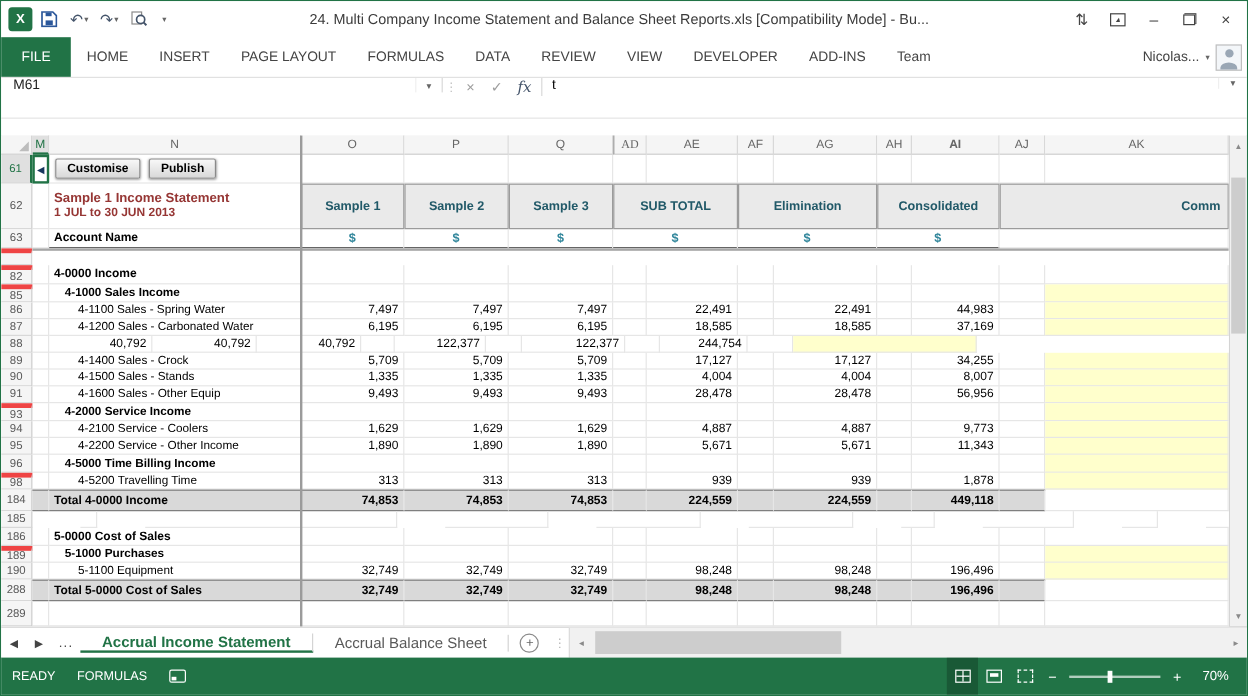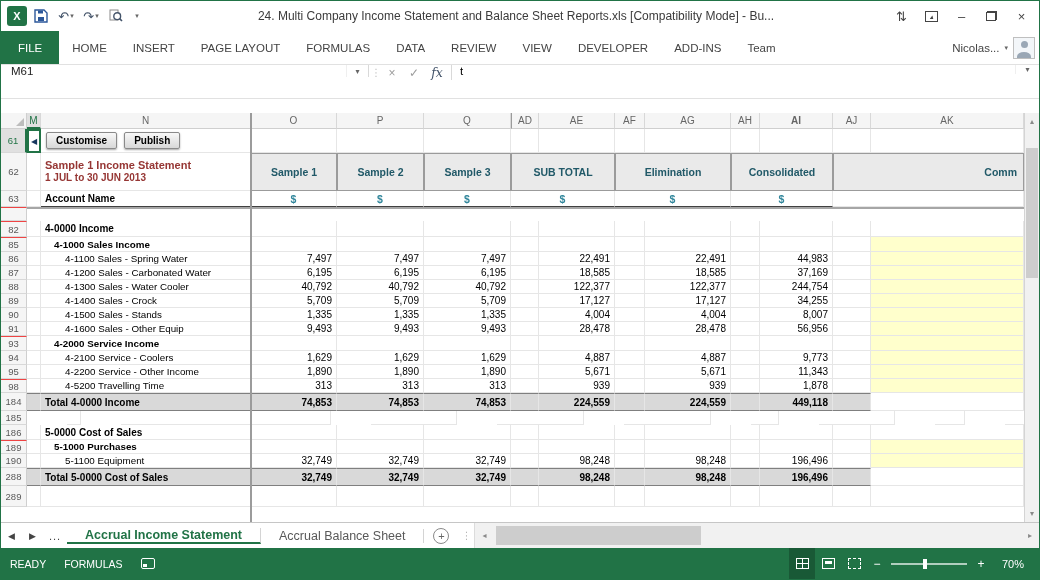--- a/index.html
+++ b/index.html
@@ -53,21 +53,21 @@
   .colheads{height:16px;display:flex;background:#f5f5f5}
   .corner{width:26px;flex:0 0 auto;background:#f5f5f5;border-right:1px solid #cfcfcf;border-bottom:1px solid #cfcfcf;position:relative}
   .corner::after{content:"";position:absolute;right:2px;bottom:2px;border-left:8px solid transparent;border-bottom:8px solid #bdbdbd}
   .ch{flex:0 0 auto;display:flex;align-items:center;justify-content:center;font-size:10px;color:#666;background:#f5f5f5;border-right:1px solid #d8d8d8;border-bottom:1px solid #cfcfcf}
   .ch.sel{background:#e0e0e0;color:#217346;border-bottom:2px solid #217346}
   .ch.brk{border-left:1px solid #9b9b9b}
   .rows{height:393px;overflow:hidden;background:#fff}
   .grow{display:flex;align-items:stretch}
   .rh{flex:0 0 auto;width:26px;background:#f5f5f5;border-right:1px solid #cfcfcf;border-bottom:1px solid #d8d8d8;font-size:9.5px;color:#595959;display:flex;align-items:center;justify-content:center}
   .rh.sel{background:#e0e0e0;color:#217346;border-right:2px solid #217346}
-  .rh.hid{border-top:1px solid #ef4444}
+  .rh.hid{border-top:4px solid #ef4444}
   .gc{flex:0 0 auto;border-right:1px solid #e6e6e6;border-bottom:1px solid #e6e6e6;font-size:10px;color:#000;display:flex;align-items:center;overflow:hidden;white-space:nowrap}
   .gc.num{justify-content:flex-end;padding-right:4px}
   .gc.yel{background:#ffffcc}
   .gc.selcell{border:2px solid #217346;justify-content:center;color:#17375e;font-size:8px;padding:0}
   .gc.btncell{gap:7px;padding-left:5px;overflow:visible;border-right:none}
   .formbtn{background:linear-gradient(#f8f8f8,#d8d8d8);border:1px solid #8a8a8a;border-radius:2px;box-shadow:0 1px 2px rgba(0,0,0,.35);font-size:10px;font-weight:bold;color:#000;padding:2px 9px;white-space:nowrap}
   .gc.titlecell{flex-direction:column;align-items:flex-start;justify-content:center;padding-left:4px;line-height:1.2;border-right:none}
   .t1{font-size:11px;font-weight:bold;color:#963634}
   .t2{font-size:10px;font-weight:bold;color:#963634}
   .gc.hdrbox{background:#eaeaea;border:1px solid #9b9b9b;color:#215968;font-weight:bold;font-size:10.5px;justify-content:center}
@@ -202,21 +202,21 @@
   <div class="gridarea">
     <div class="gridmain">
       <div class="freezeline"></div>
       <div class="colheads" id="col-headers">
           <div class="corner"></div>
           <div class="ch sel" style="width: 14px;">M</div>
           <div class="ch" style="width: 210px;">N</div>
           <div class="ch" style="width: 86px;">O</div>
           <div class="ch" style="width: 87px;">P</div>
           <div class="ch" style="width: 87px;">Q</div>
-          <div class="ch brk" style="width: 28px;">AD</div>
+          <div class="ch brk" style="width: 28px; font-family: Liberation Serif, serif;">AD</div>
           <div class="ch" style="width: 76px;">AE</div>
           <div class="ch" style="width: 30px;">AF</div>
           <div class="ch" style="width: 86px;">AG</div>
           <div class="ch" style="width: 29px;">AH</div>
           <div class="ch" style="width: 73px; font-weight: bold;">AI</div>
           <div class="ch" style="width: 38px;">AJ</div>
           <div class="ch" style="width: 153px;">AK</div>
         </div>
       <div class="rows" id="grid-rows">
           <div class="grow" style="height: 24px;">
@@ -329,21 +329,20 @@
             <div class="gc" style="width: 30px;"></div>
             <div class="gc num" style="width: 86px;">18,585</div>
             <div class="gc" style="width: 29px;"></div>
             <div class="gc num" style="width: 73px;">37,169</div>
             <div class="gc" style="width: 38px;"></div>
             <div class="gc yel" style="width: 153px;"></div>
           </div>
           <div class="grow" style="height: 14px;">
             <div class="rh">88</div>
             <div class="gc" style="width: 14px;"></div>
-            <div class="gc dname" style="width: 210px;">4-1300 Sales - Water Cooler</div>
             <div class="gc num" style="width: 86px;">40,792</div>
             <div class="gc num" style="width: 87px;">40,792</div>
             <div class="gc num" style="width: 87px;">40,792</div>
             <div class="gc" style="width: 28px;"></div>
             <div class="gc num" style="width: 76px;">122,377</div>
             <div class="gc" style="width: 30px;"></div>
             <div class="gc num" style="width: 86px;">122,377</div>
             <div class="gc" style="width: 29px;"></div>
             <div class="gc num" style="width: 73px;">244,754</div>
             <div class="gc" style="width: 38px;"></div>
@@ -435,20 +434,36 @@
             <div class="gc dname" style="width: 210px;">4-2200 Service - Other Income</div>
             <div class="gc num" style="width: 86px;">1,890</div>
             <div class="gc num" style="width: 87px;">1,890</div>
             <div class="gc num" style="width: 87px;">1,890</div>
             <div class="gc" style="width: 28px;"></div>
             <div class="gc num" style="width: 76px;">5,671</div>
             <div class="gc" style="width: 30px;"></div>
             <div class="gc num" style="width: 86px;">5,671</div>
             <div class="gc" style="width: 29px;"></div>
             <div class="gc num" style="width: 73px;">11,343</div>
+            <div class="gc" style="width: 38px;"></div>
+            <div class="gc yel" style="width: 153px;"></div>
+          </div>
+          <div class="grow" style="height: 15px;">
+            <div class="rh">96</div>
+            <div class="gc" style="width: 14px;"></div>
+            <div class="gc sec2" style="width: 210px;">4-5000 Time Billing Income</div>
+            <div class="gc" style="width: 86px;"></div>
+            <div class="gc" style="width: 87px;"></div>
+            <div class="gc" style="width: 87px;"></div>
+            <div class="gc" style="width: 28px;"></div>
+            <div class="gc" style="width: 76px;"></div>
+            <div class="gc" style="width: 30px;"></div>
+            <div class="gc" style="width: 86px;"></div>
+            <div class="gc" style="width: 29px;"></div>
+            <div class="gc" style="width: 73px;"></div>
             <div class="gc" style="width: 38px;"></div>
             <div class="gc yel" style="width: 153px;"></div>
           </div>
           <div class="grow" style="height: 14px;">
             <div class="rh hid">98</div>
             <div class="gc" style="width: 14px;"></div>
             <div class="gc dname" style="width: 210px;">4-5200 Travelling Time</div>
             <div class="gc num" style="width: 86px;">313</div>
             <div class="gc num" style="width: 87px;">313</div>
             <div class="gc num" style="width: 87px;">313</div>

